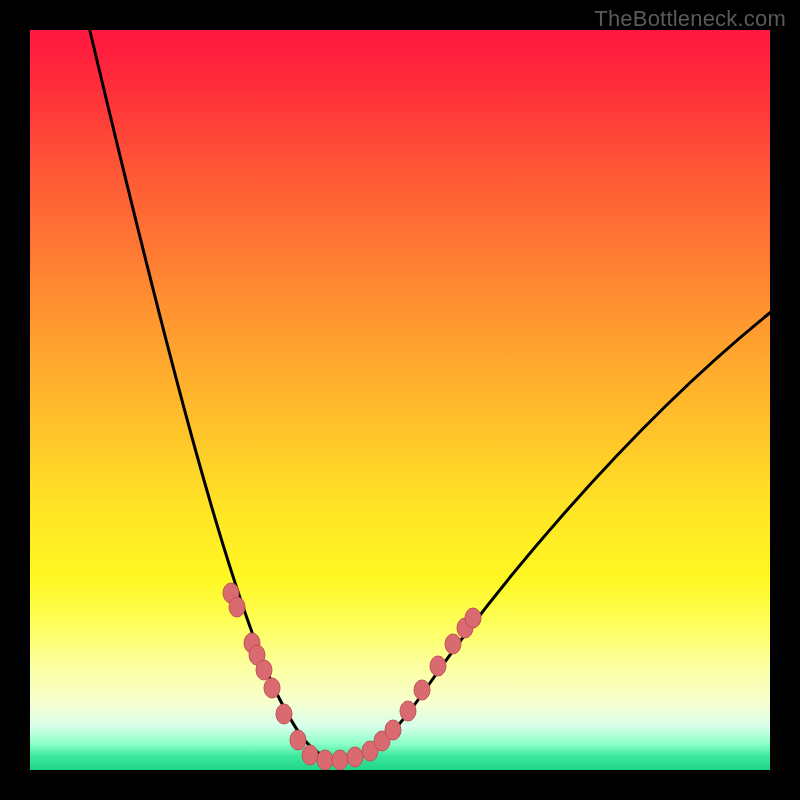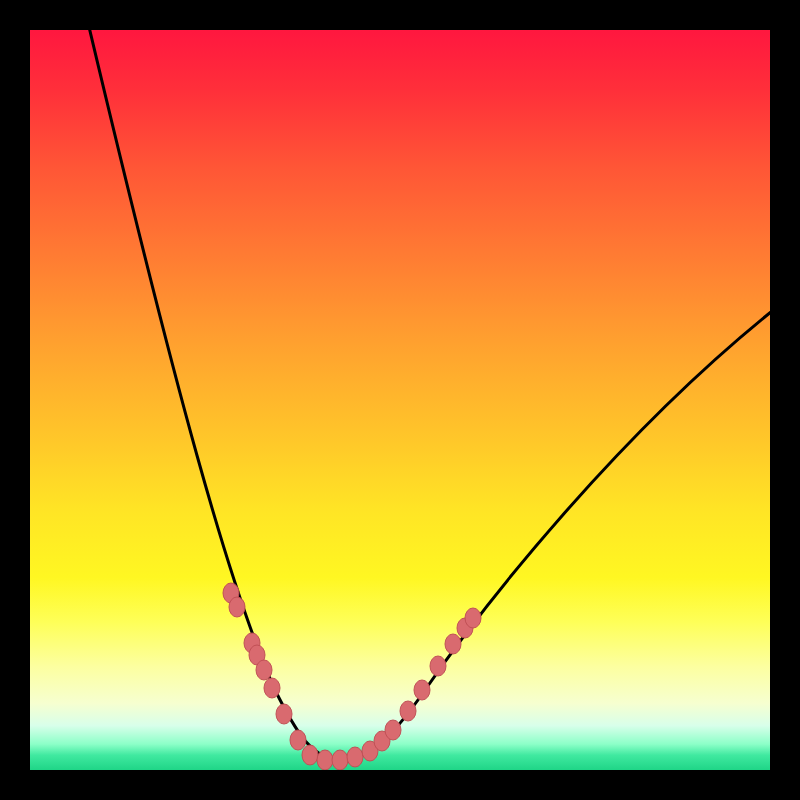--- a/index.html
+++ b/index.html
@@ -94,14 +94,15 @@
           <ellipse cx="378" cy="681" rx="8" ry="10" fill="#d96a6f" stroke="#c15056" stroke-width="1"></ellipse>
           <ellipse cx="392" cy="660" rx="8" ry="10" fill="#d96a6f" stroke="#c15056" stroke-width="1"></ellipse>
           <ellipse cx="408" cy="636" rx="8" ry="10" fill="#d96a6f" stroke="#c15056" stroke-width="1"></ellipse>
           <ellipse cx="423" cy="614" rx="8" ry="10" fill="#d96a6f" stroke="#c15056" stroke-width="1"></ellipse>
           <ellipse cx="435" cy="598" rx="8" ry="10" fill="#d96a6f" stroke="#c15056" stroke-width="1"></ellipse>
           <ellipse cx="443" cy="588" rx="8" ry="10" fill="#d96a6f" stroke="#c15056" stroke-width="1"></ellipse>
         </g>
     </svg>
   </div>
 
+  <div class="watermark">TheBottleneck.com</div>
 
 </div>
 
 </body></html>

